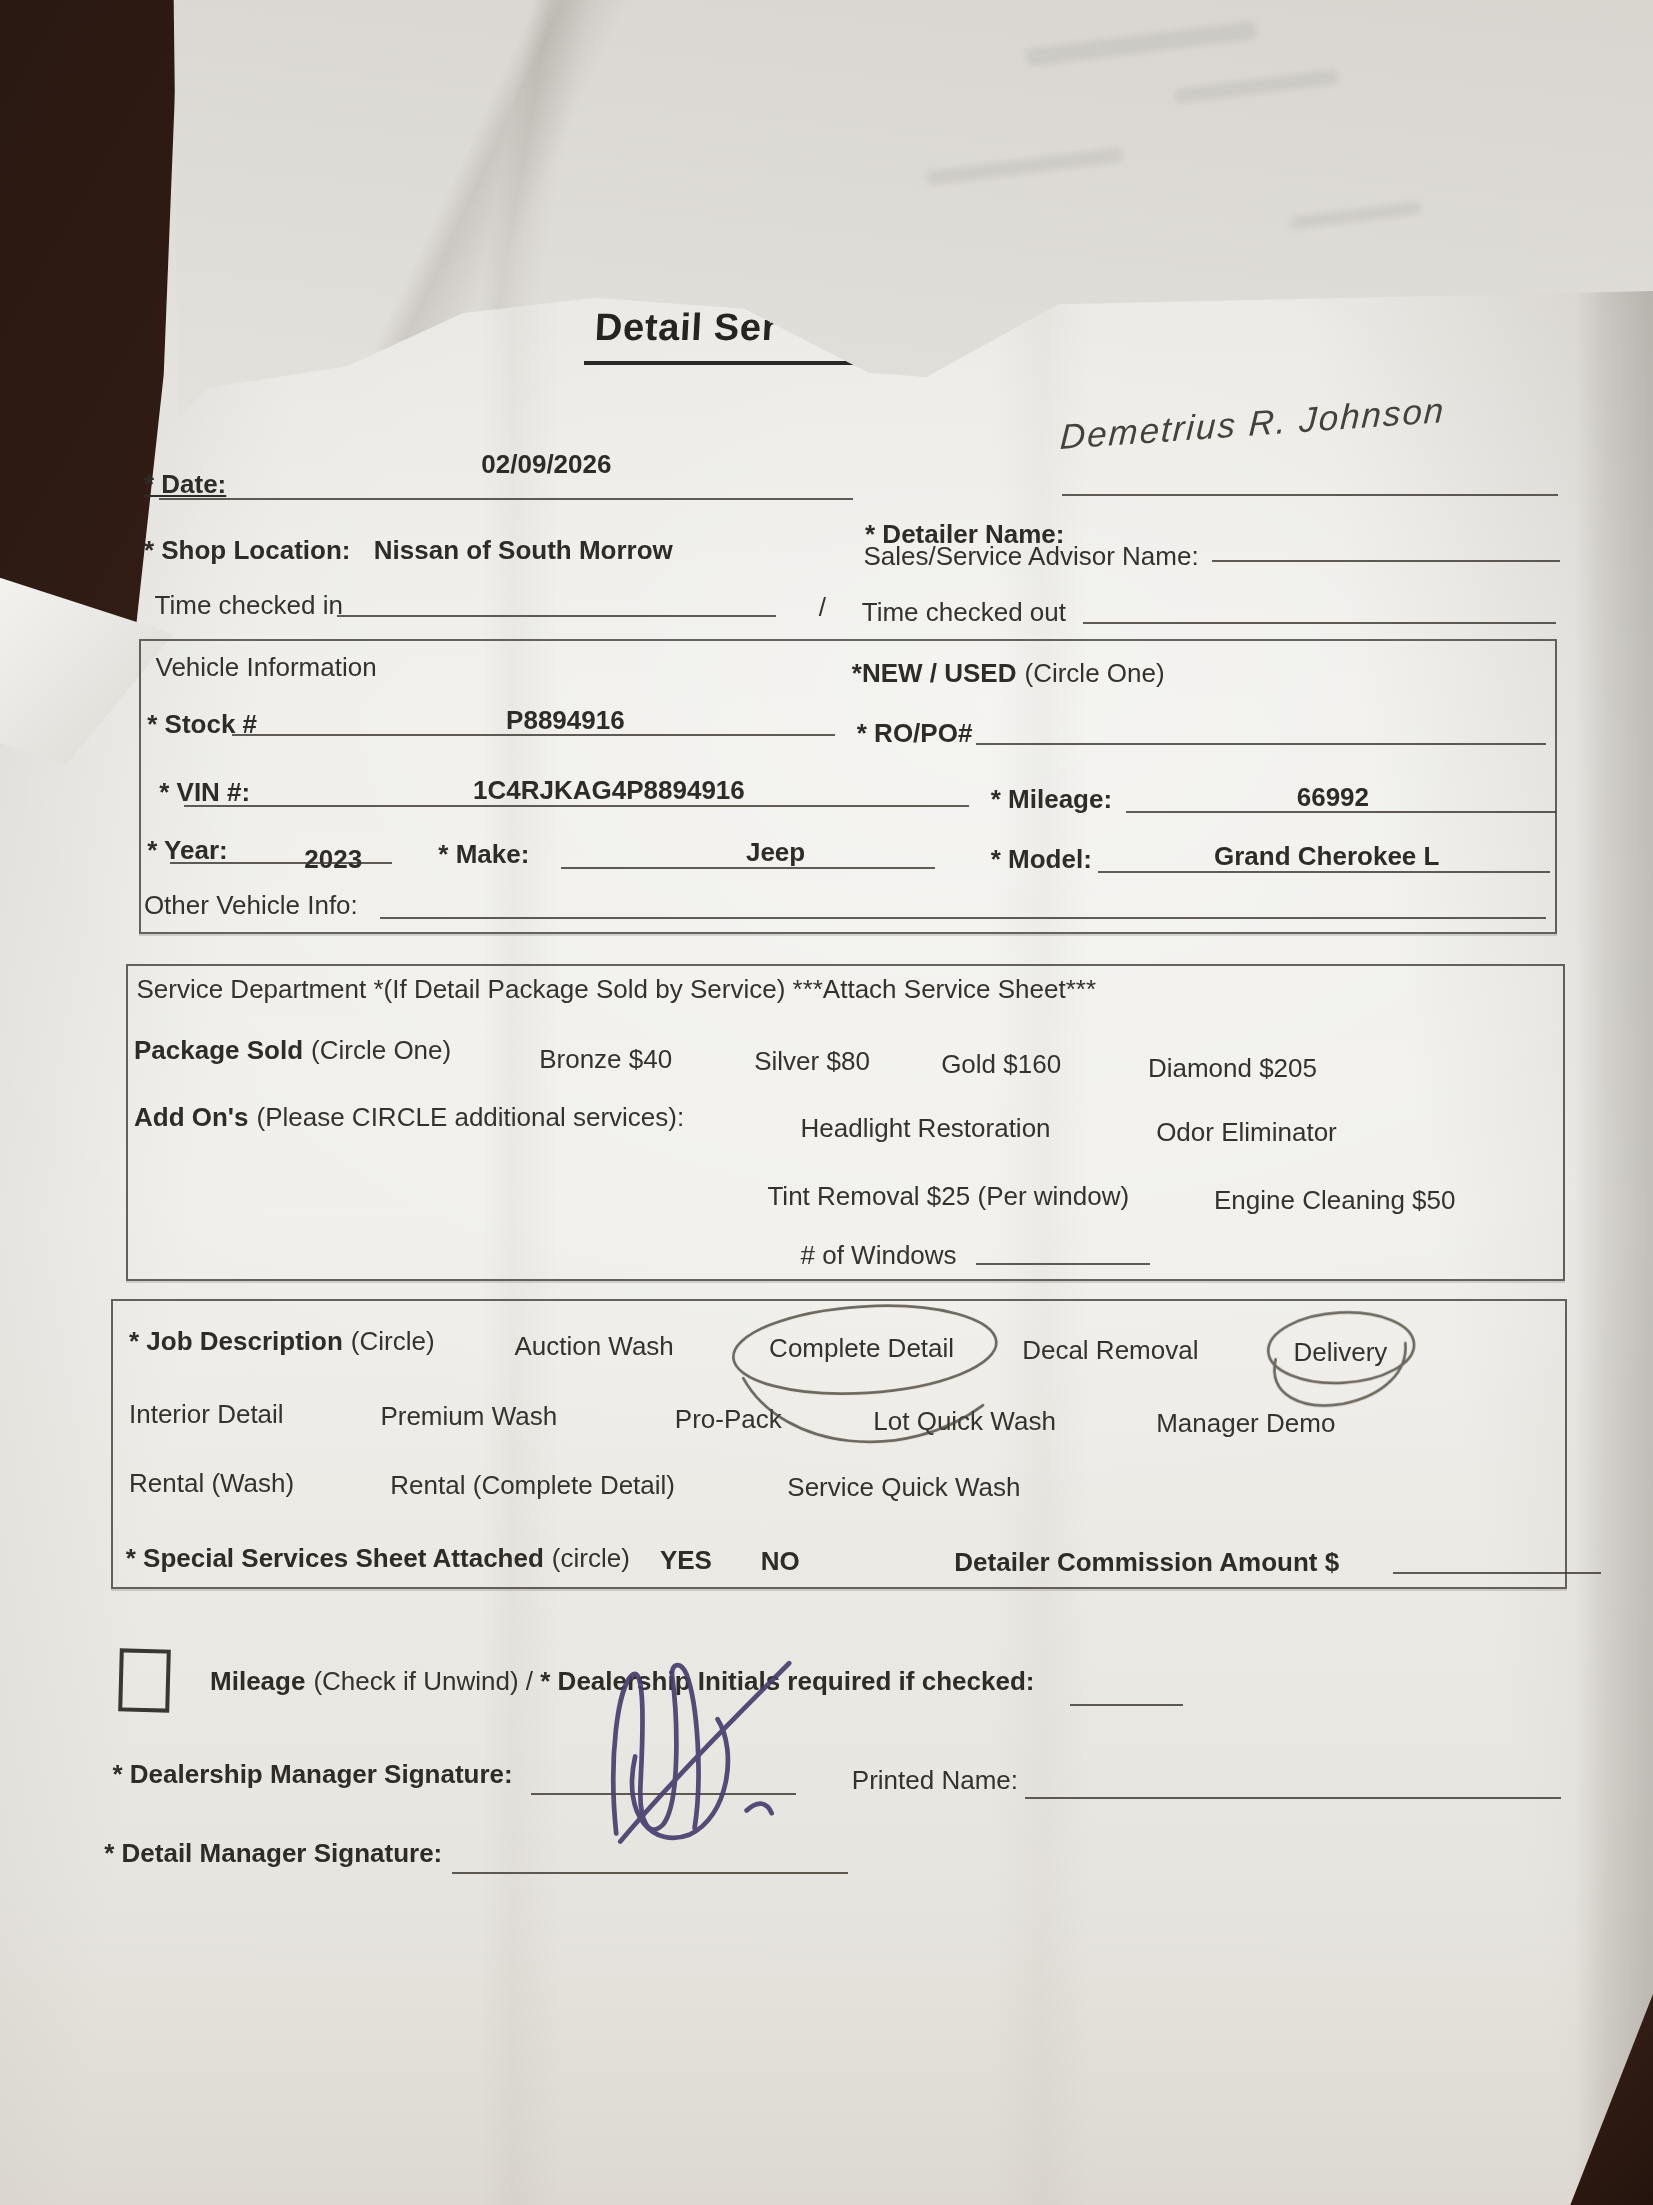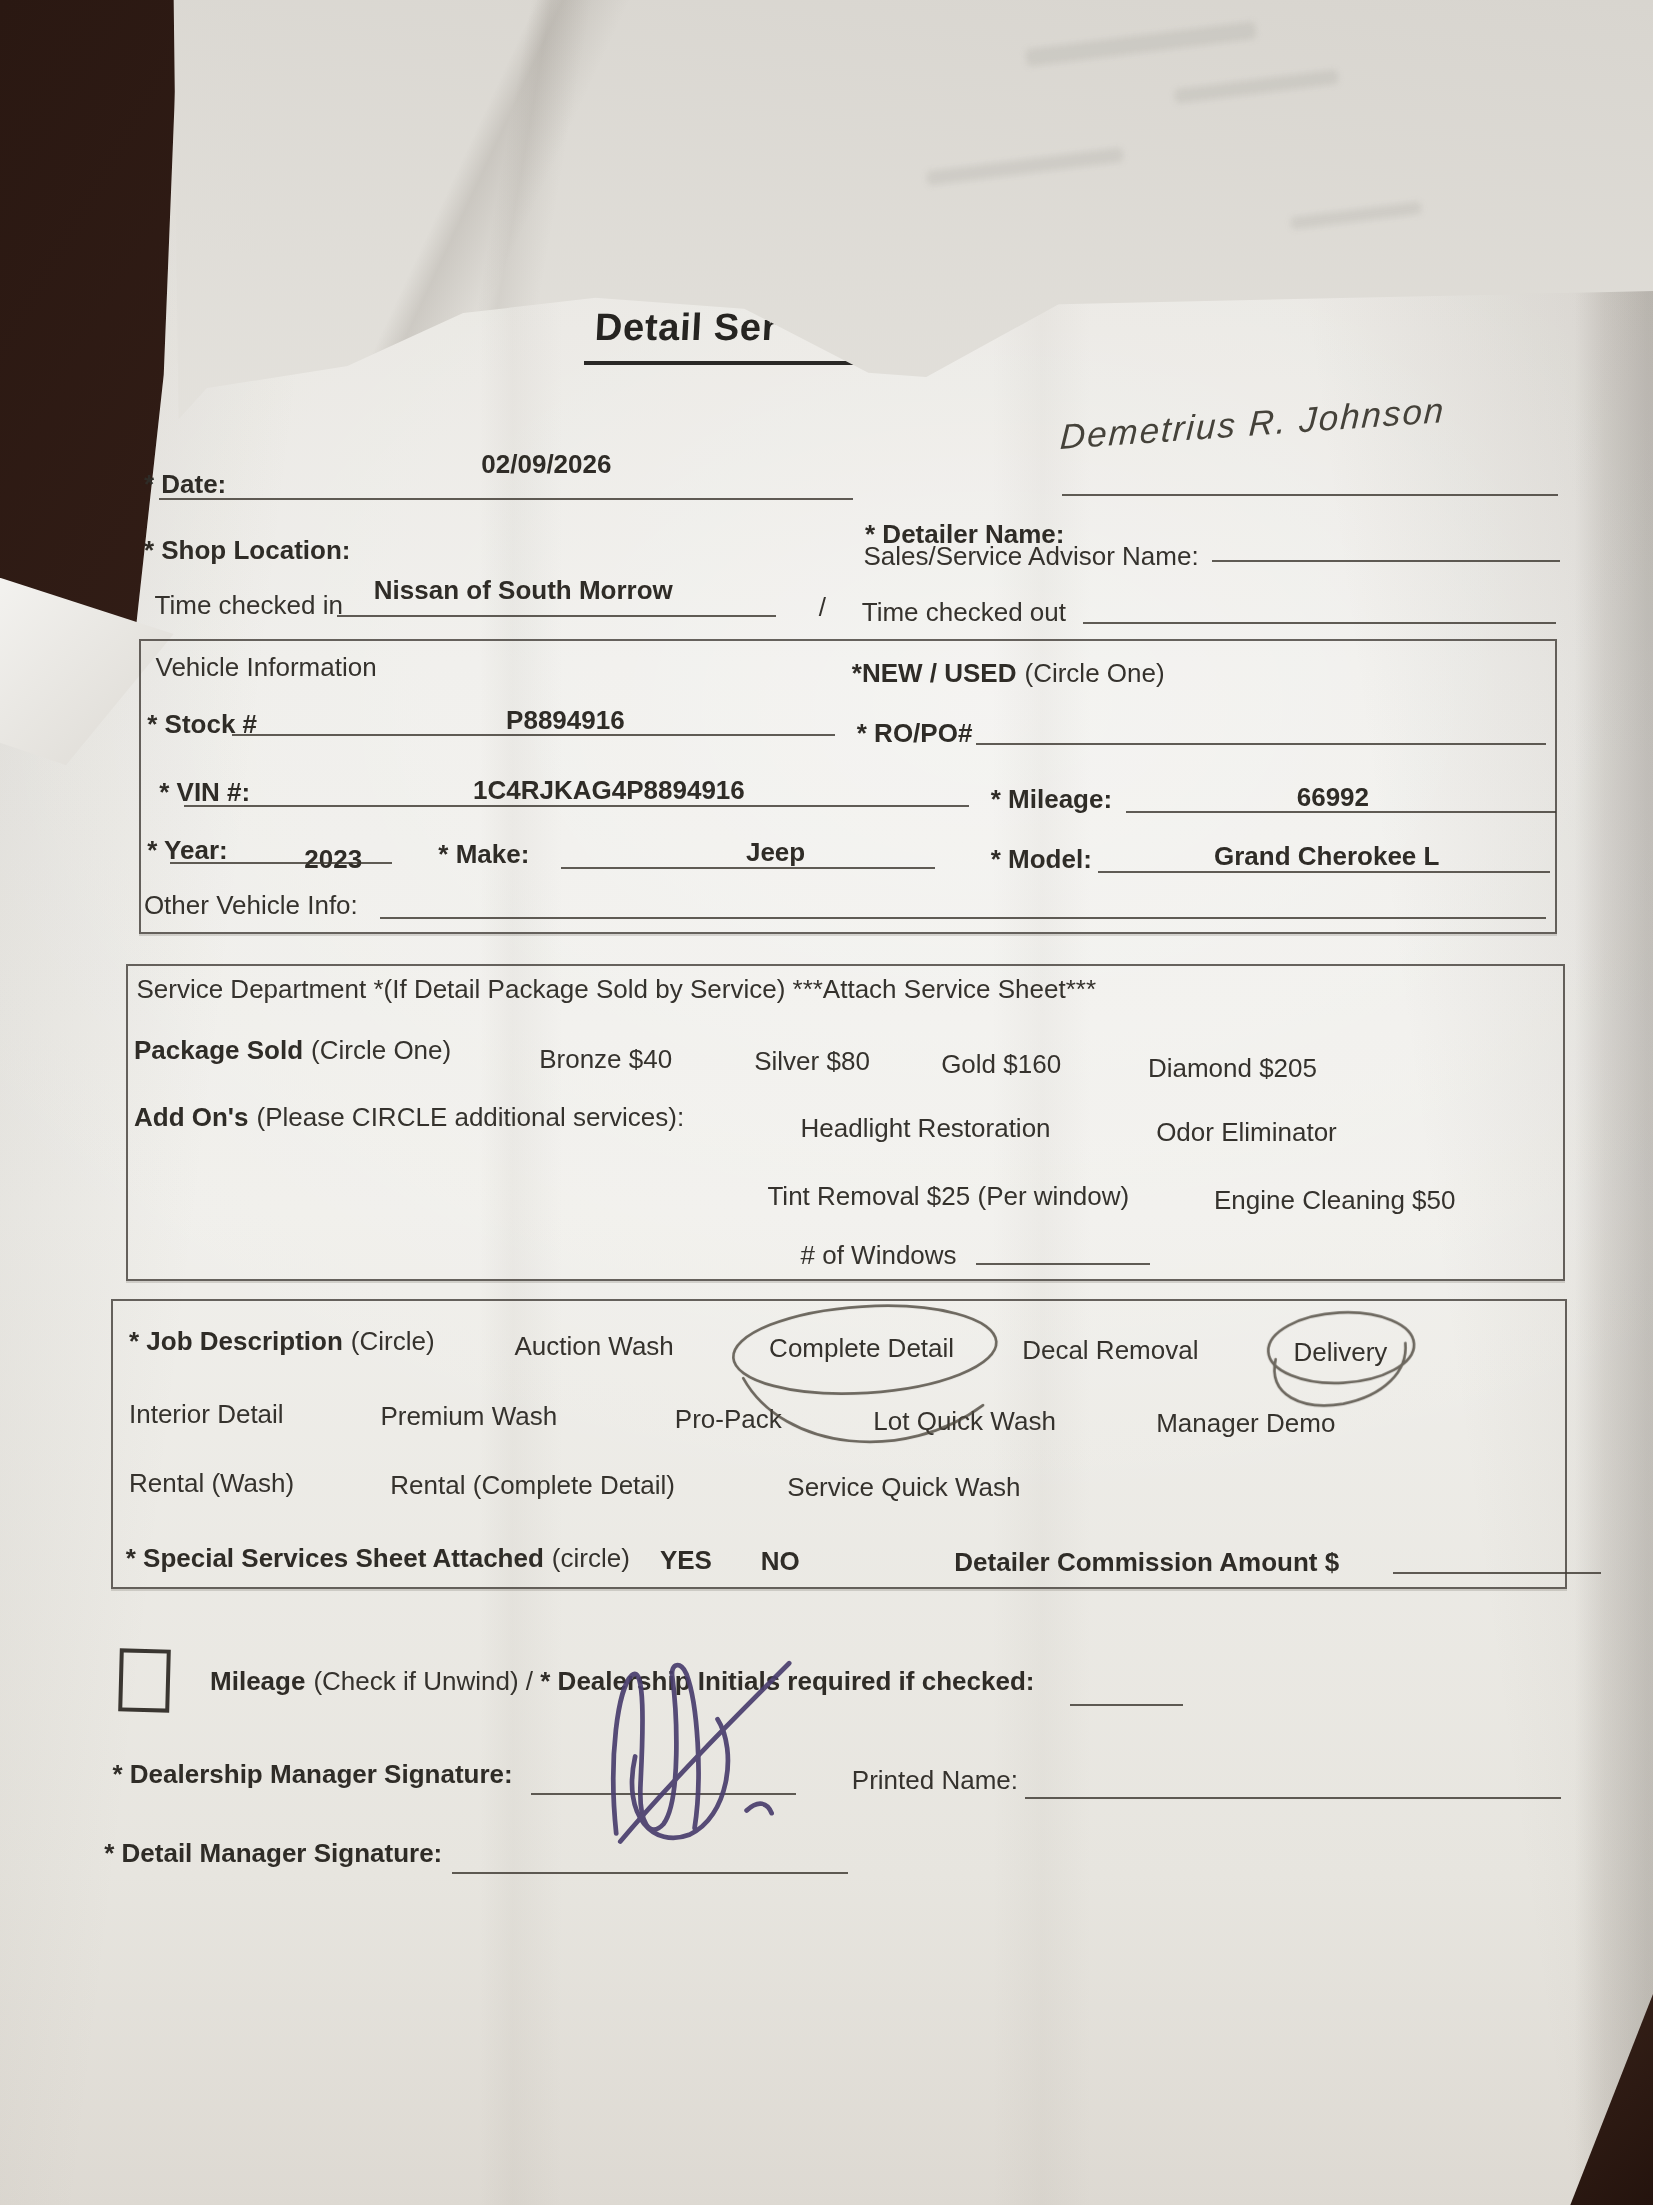--- a/index.html
+++ b/index.html
@@ -64,30 +64,30 @@
 <body>
 
 <div class="paper-main"></div>
 <div class="slip"></div>
 
 <div>
 
   <div class="abs title" style="left:36%;top:13.9%;">Detail Ser</div>
   <div class="ln" style="left:35.3%;top:16.35%;width:21.5%;border-bottom-width:4.7px;border-color:#2a2826;"></div>
 
-  <span class="abs b" style="left:8.7%;top:21.3%;">* Date:</span>
+  <span class="abs b" style="left:8.7%;top:21.3%;text-decoration:underline;">* Date:</span>
   <span class="abs b" style="left:29.1%;top:20.4%;">02/09/2026</span>
   <div class="ln" style="left:9.6%;top:22.6%;width:42%;"></div>
 
   <span class="abs b" style="left:52.3%;top:21.4%;margin-top:48px;">* Detailer Name:</span>
   <span class="abs handwritten" style="left:64%;top:18.9%;">Demetrius R. Johnson</span>
   <div class="ln" style="left:64.2%;top:22.4%;width:30%;"></div>
 
   <span class="abs b" style="left:8.7%;top:24.3%;">* Shop Location:</span>
-  <span class="abs b" style="left:22.6%;top:24.3%;margin-top:40px;">Nissan of South Morrow</span>
+  <span class="abs b" style="left:22.6%;top:24.3%;">Nissan of South Morrow</span>
   <span class="abs" style="left:52.2%;top:24.6%;">Sales/Service Advisor Name:</span>
   <div class="ln" style="left:73.3%;top:25.4%;width:21%;"></div>
 
   <span class="abs" style="left:8.5%;top:26.8%;margin-left:14px;">Time checked in</span>
   <div class="ln" style="left:20.4%;top:27.9%;width:26.5%;"></div>
   <span class="abs" style="left:49.5%;top:26.9%;">/</span>
   <span class="abs" style="left:52.1%;top:27.1%;">Time checked out</span>
   <div class="ln" style="left:65.5%;top:28.2%;width:28.6%;"></div>
 
   <div class="formbox" style="left:8.4%;top:29%;width:85.5%;height:13.2%;"></div>

